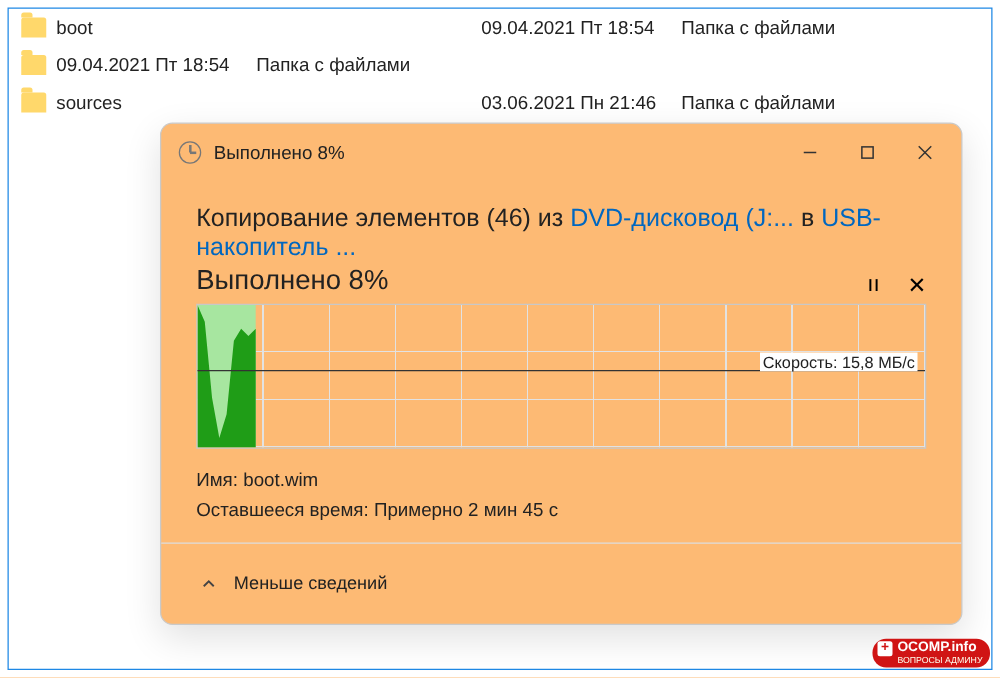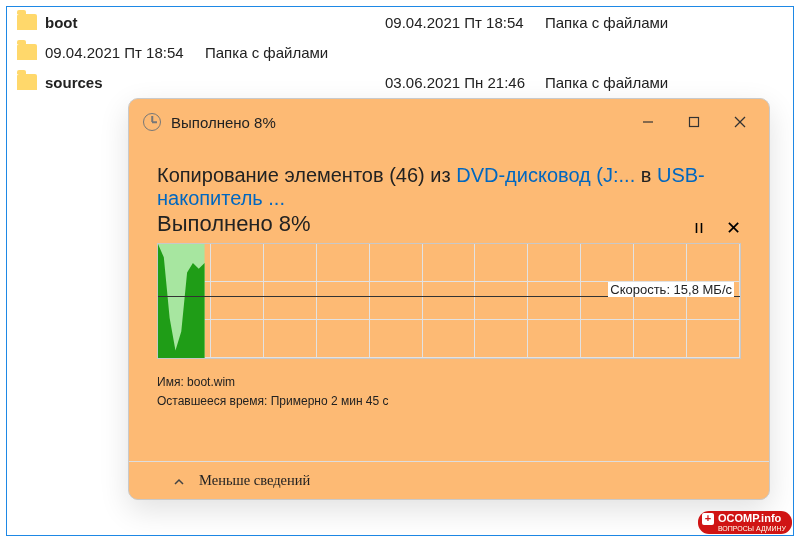--- a/index.html
+++ b/index.html
@@ -35,21 +35,21 @@
     flex: 0 0 auto;
   }
   .folder-icon::before {
     content: "";
     position: absolute;
     top: -4px; left: 0;
     width: 9px; height: 4px;
     background: #ffd86b;
     border-radius: 2px 2px 0 0;
   }
-  .col-name { width: 340px; font-weight: bold; }
+  .col-name { width: 340px; }
   .col-date { width: 160px; }
   .col-type { flex: 1; }
 
   .dialog {
     position: absolute;
     top: 98px; left: 128px;
     width: 642px;
     height: 402px;
     background: #fdba74;
     border: 1px solid #c9c9c9;
@@ -132,36 +132,35 @@
     position: absolute;
     right: 6px; top: 38px;
     font-size: 13px;
     color: #222;
     background: #fff;
     padding: 0 2px;
   }
 
   .details {
     margin-top: 14px;
-    font-size: 12px;
+    font-size: 15px;
     color: #222;
     line-height: 1.6;
   }
   .details .lbl::after { content: ": "; }
 
   .footer {
     border-top: 1px solid #ddd;
-    height: 38px;
+    height: 65px;
     display: flex;
     align-items: center;
-    padding-left: 44px;
+    padding-left: 32px;
     font-size: 14.5px;
     color: #222;
     gap: 14px;
-    font-family: Liberation Serif, serif;
   }
   .chev-up {
     width: 12px; height: 12px;
   }
   .chev-up svg { width: 12px; height: 12px; fill: none; stroke: #444; stroke-width: 1.5; }
 
   .watermark {
     position: absolute;
     right: 8px; bottom: 8px;
     background: #d01414;

